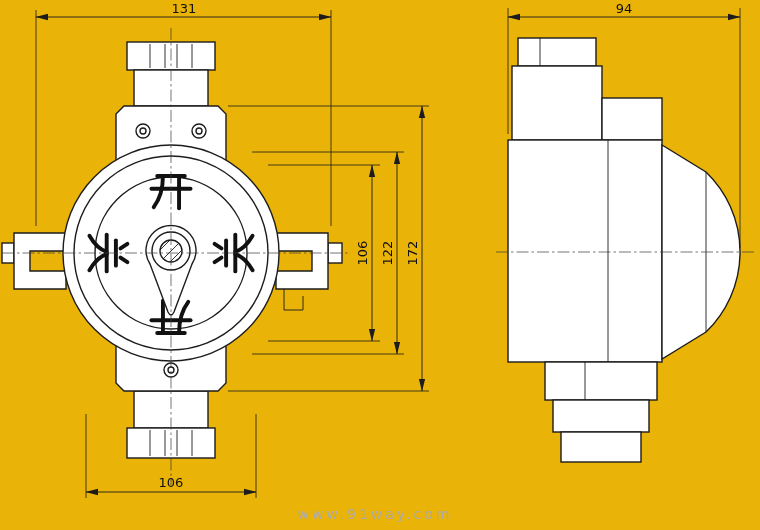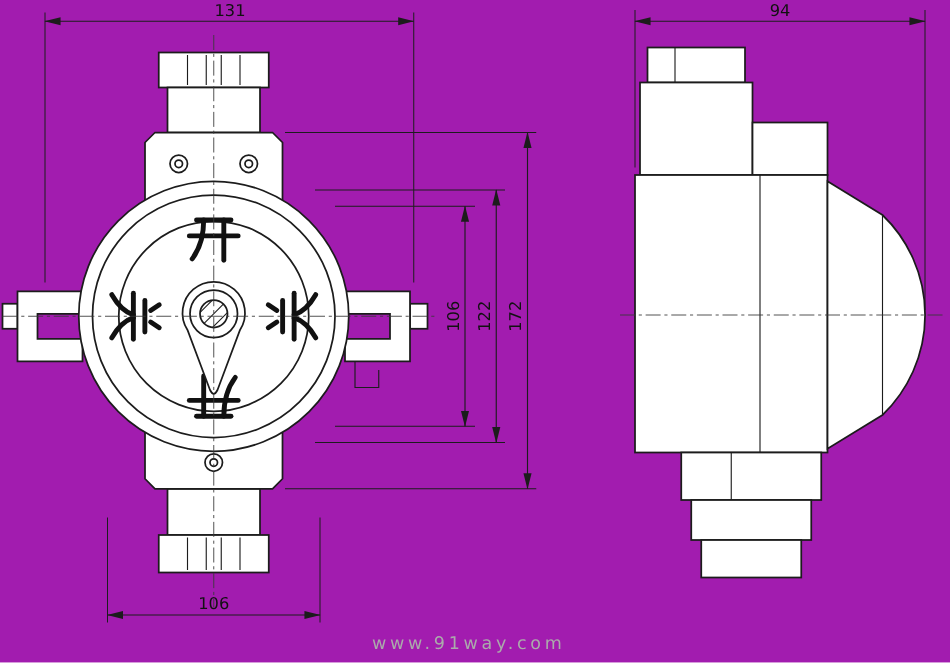--- a/index.html
+++ b/index.html
@@ -1,16 +1,16 @@
 <!DOCTYPE html>
 <html><head>
 <meta charset="utf-8">
 <style>
   html,body{margin:0;padding:0;background:#ffffff;}
-  .page{width:760px;height:530px;background:#a21caf;position:relative;overflow:hidden;}
+  .page{width:760px;height:530px;background:#eab308;position:relative;overflow:hidden;}
   svg{display:block;}
   .outline{fill:#ffffff;stroke:#1c1c1c;stroke-width:1.4;stroke-linejoin:miter;}
   .edge{fill:none;stroke:#1c1c1c;stroke-width:1.4;}
   .thin{fill:none;stroke:#1c1c1c;stroke-width:0.9;}
   .dimline{fill:none;stroke:#1c1c1c;stroke-width:0.9;}
   .extline{fill:none;stroke:#1c1c1c;stroke-width:0.8;}
   .center{fill:none;stroke:#3a3a3a;stroke-width:0.7;stroke-dasharray:12 3 2.5 3;}
   .dimtext{font-family:"DejaVu Sans","Liberation Sans",sans-serif;font-size:13px;fill:#111111;}
   .watermark{font-family:"DejaVu Sans","Liberation Sans",sans-serif;font-size:14px;fill:#ababab;letter-spacing:3px;}
   .glyph{fill:none;stroke:#111111;stroke-width:3.4;stroke-linecap:round;stroke-linejoin:round;}

